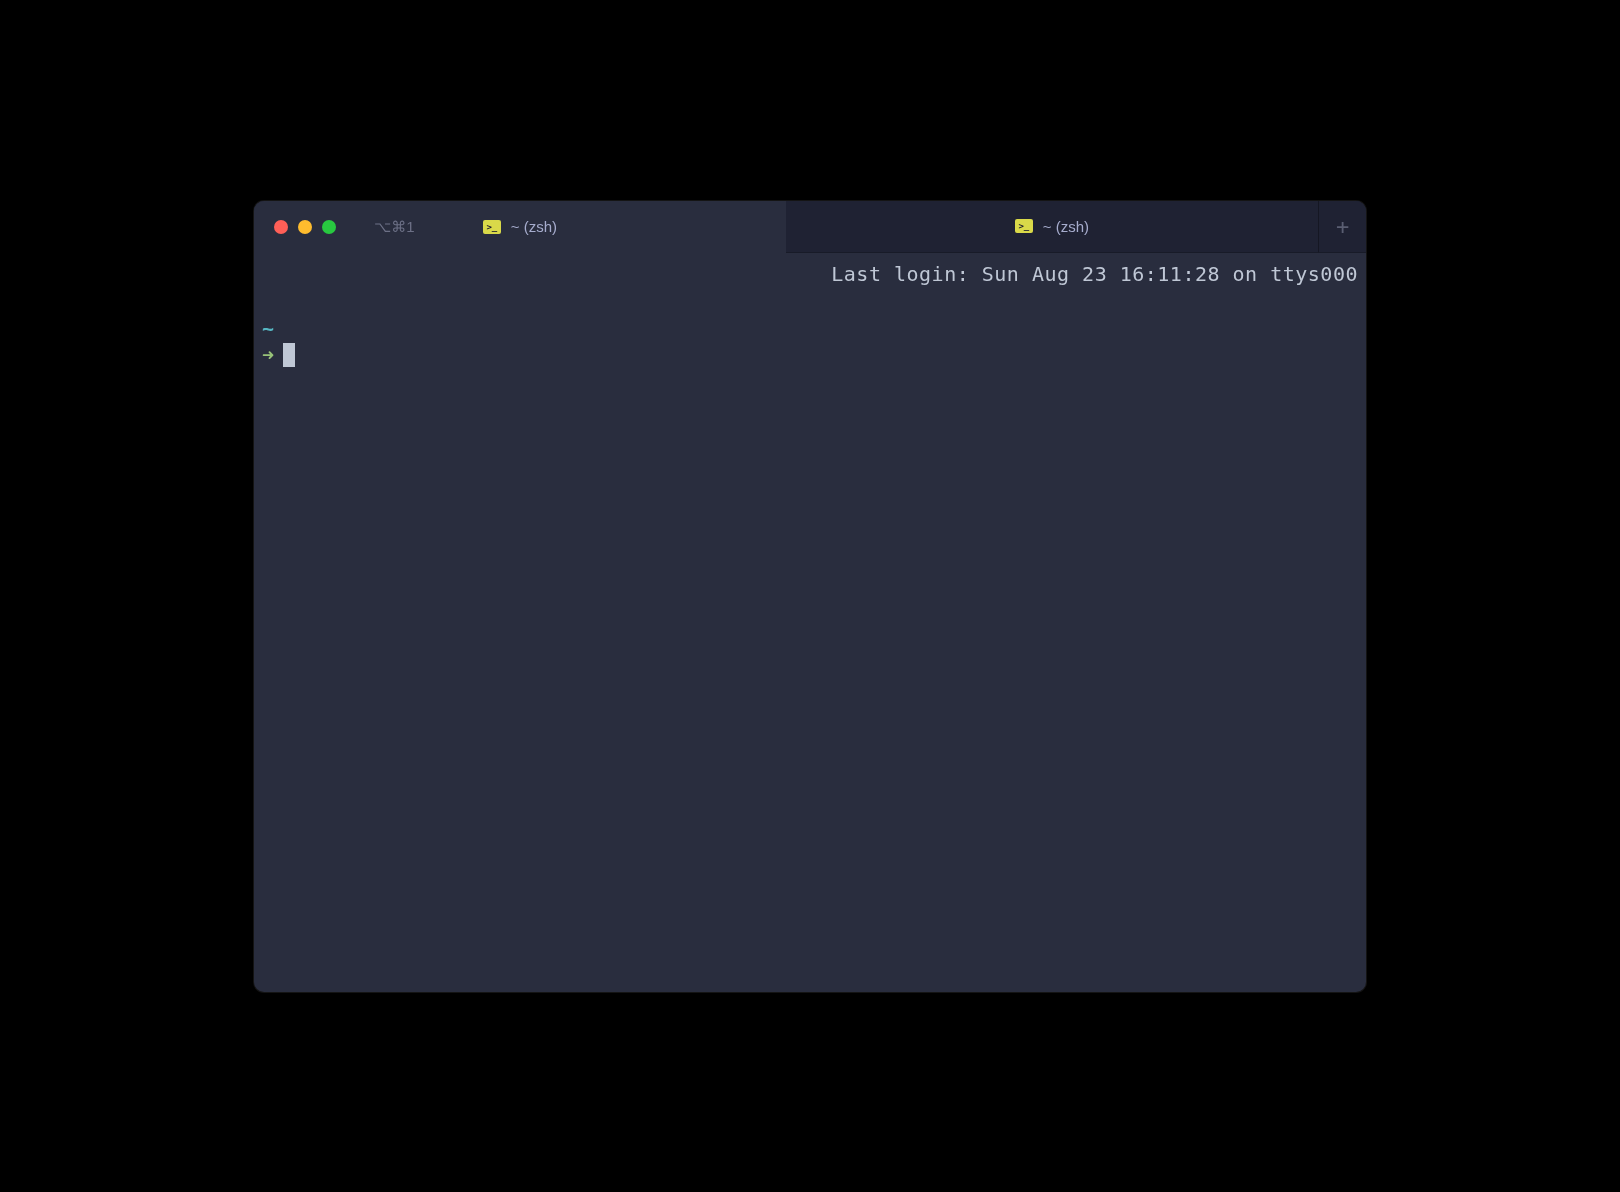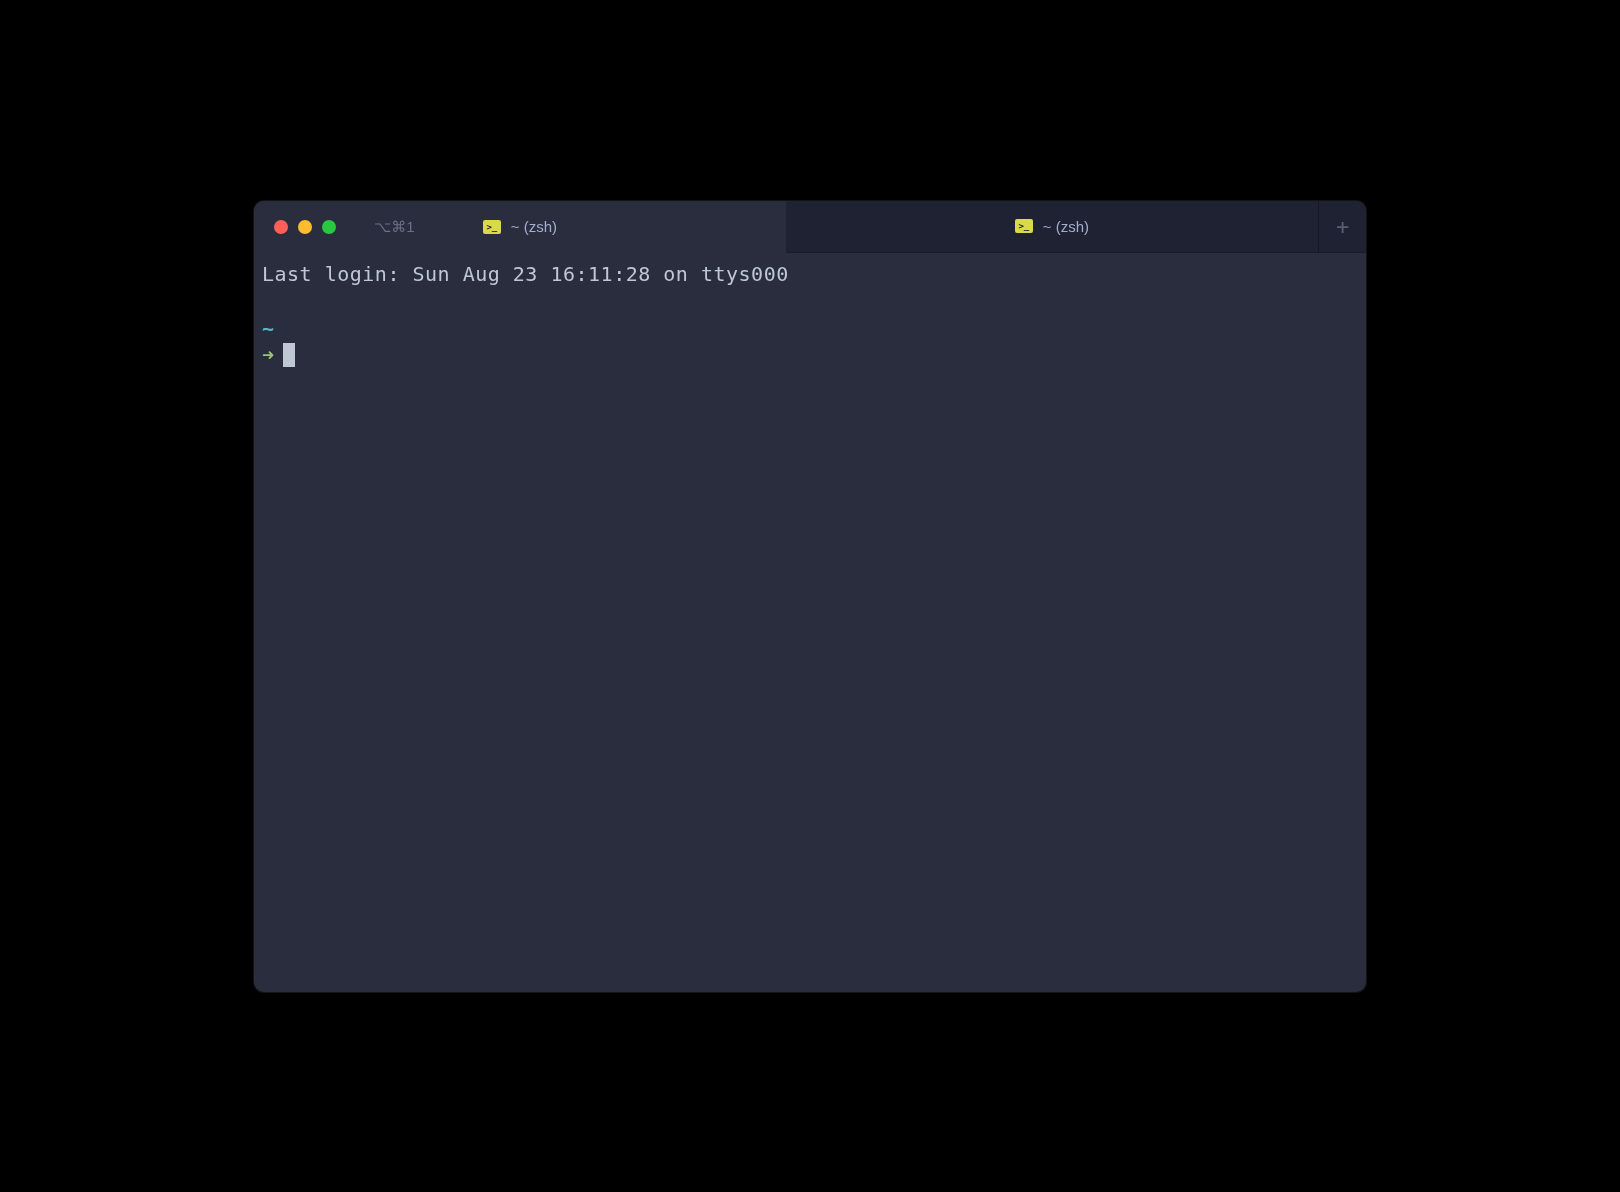--- a/index.html
+++ b/index.html
@@ -132,20 +132,21 @@
       padding: 8px 8px;
       font-size: 20px;
       line-height: 1.35;
       color: #bfc7d5;
       font-family: "SF Mono", Menlo, Monaco, Consolas, monospace;
       letter-spacing: 0.5px;
     }
 
     .last-login {
       white-space: pre;
+      text-align: right;
     }
 
     .blank-line {
       height: 27px;
     }
 
     .prompt-path {
       color: #56b6c2;
       font-weight: bold;
     }

